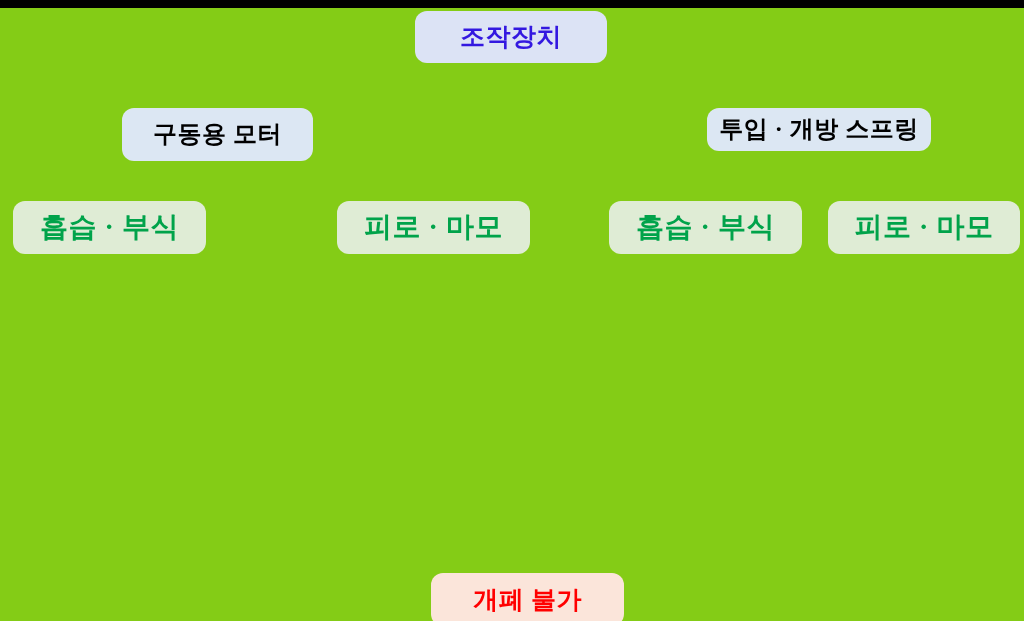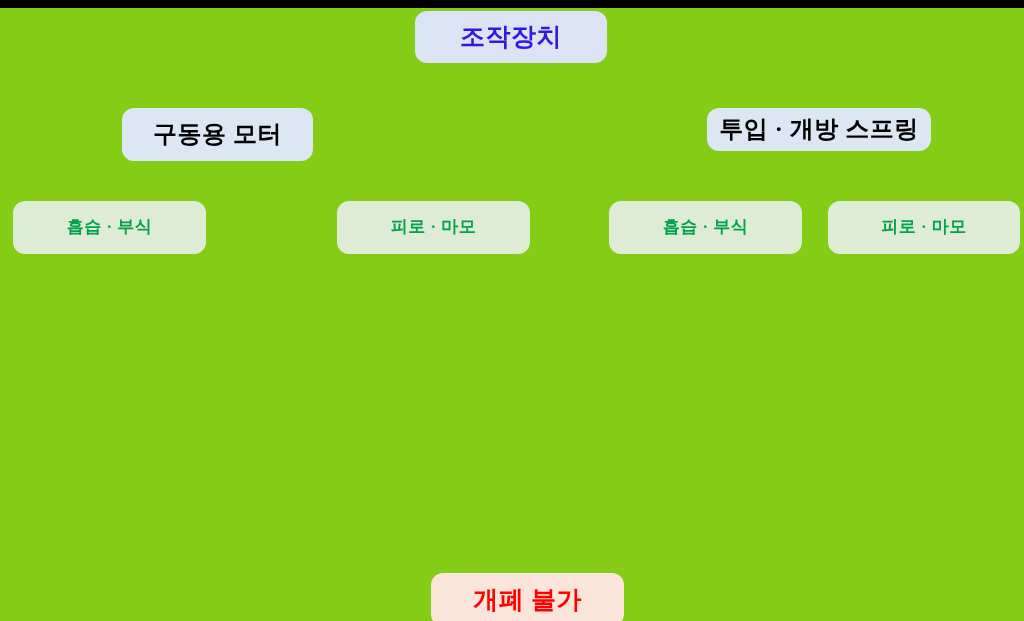--- a/index.html
+++ b/index.html
@@ -46,21 +46,21 @@
     background: #dce7f3;
     color: #000000;
     font-size: 24px;
     font-weight: 700;
   }
 
   
   .node--failure {
     background: #dfecd5;
     color: #00a34a;
-    font-size: 17px;
+    font-size: 28px;
     font-weight: 700;
   }
 
   
   .node--outcome {
     background: #fbe5da;
     color: #ff0000;
     font-size: 25px;
     font-weight: 700;
   }

